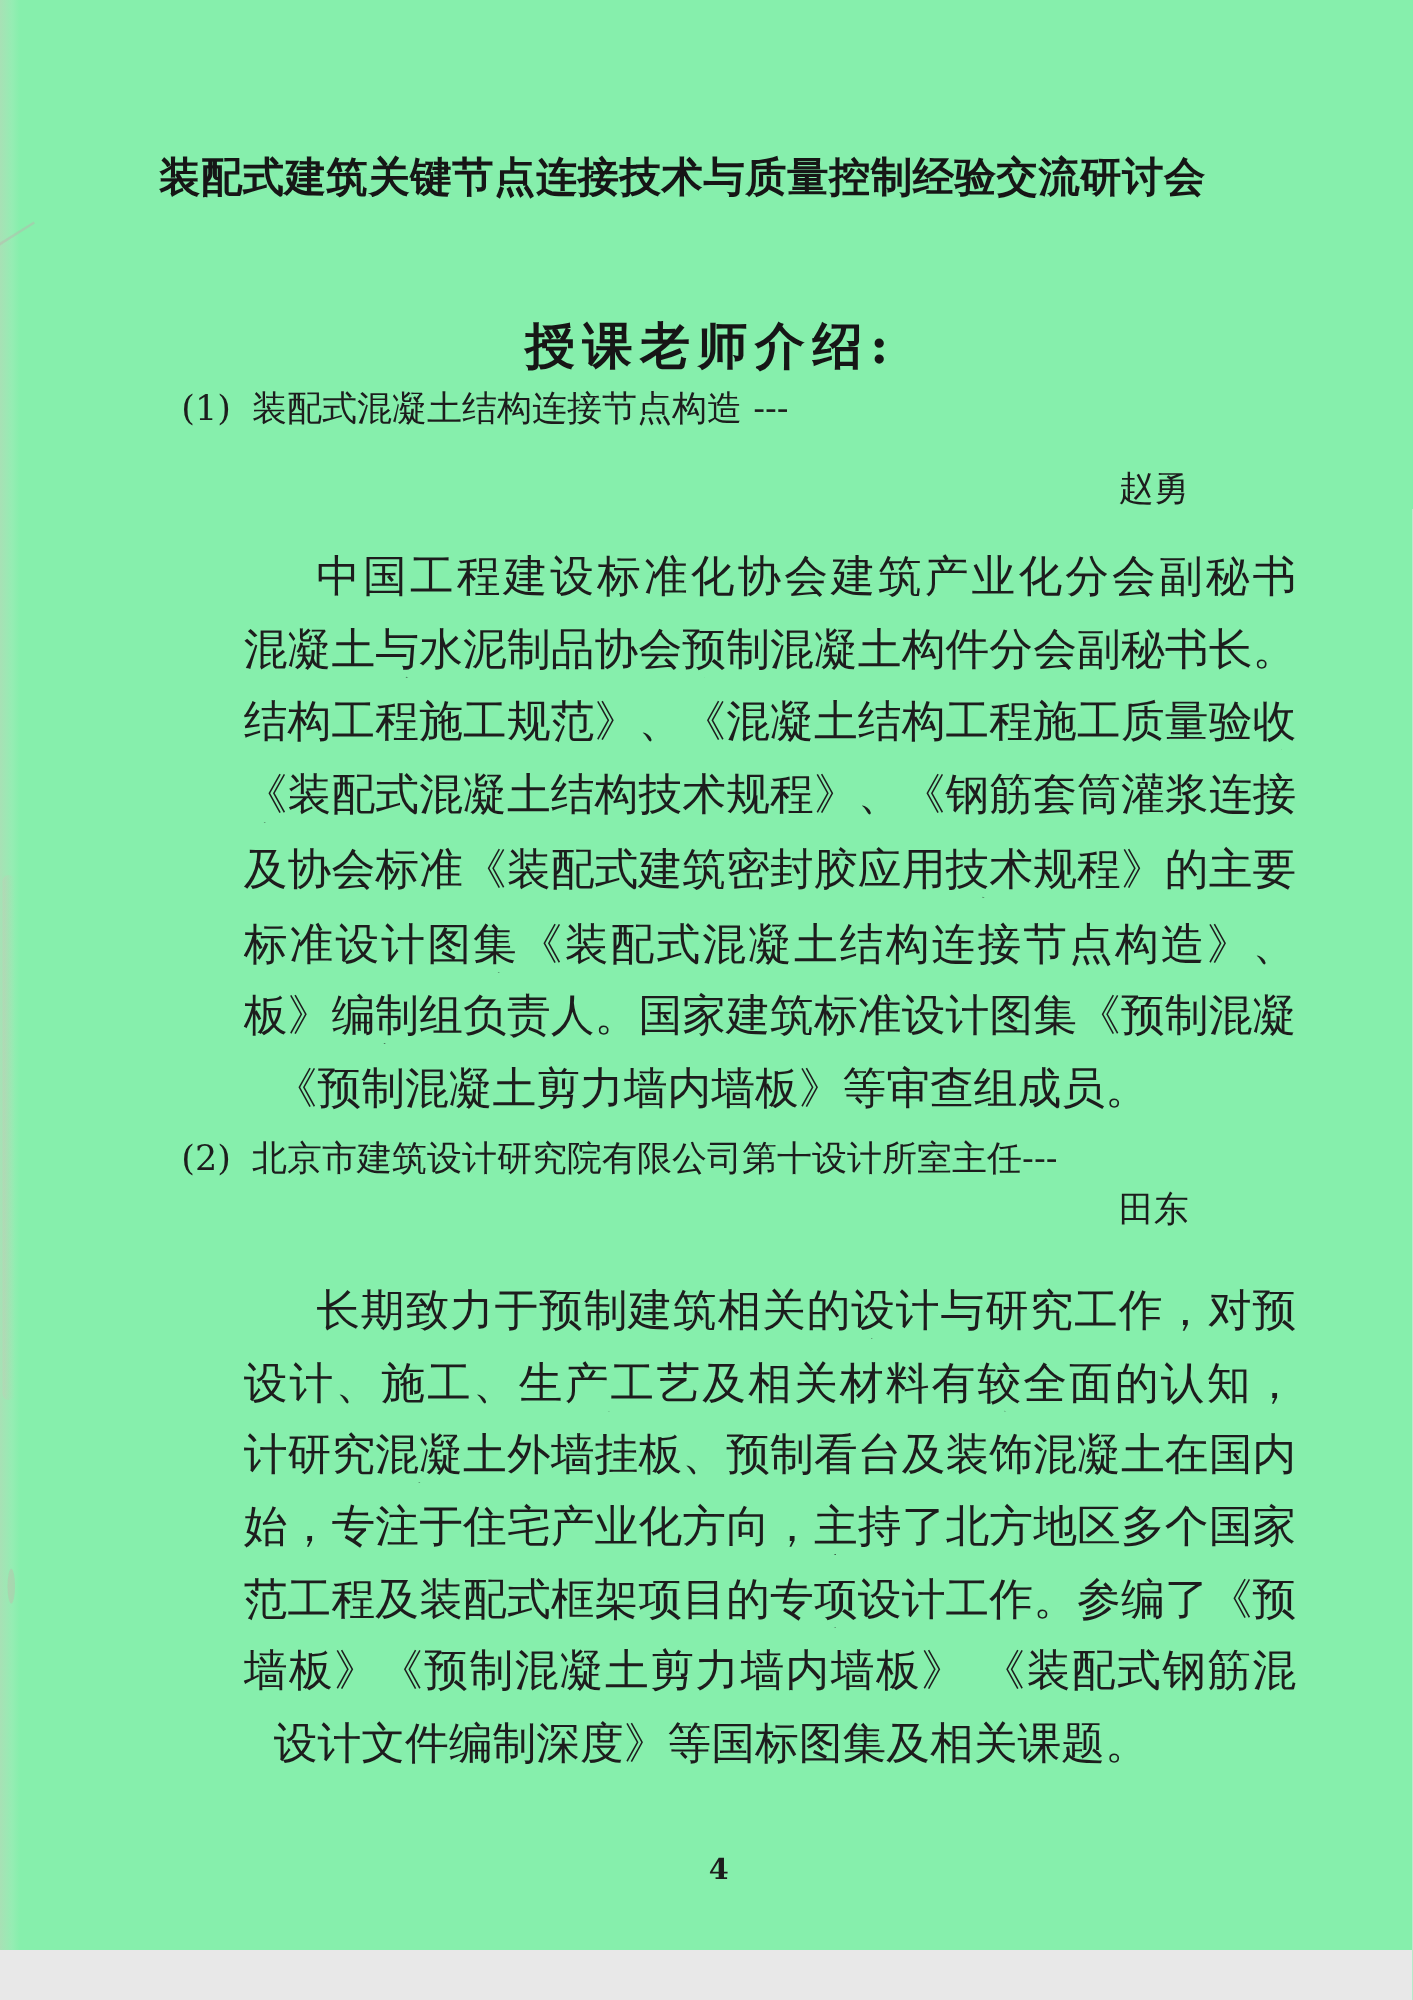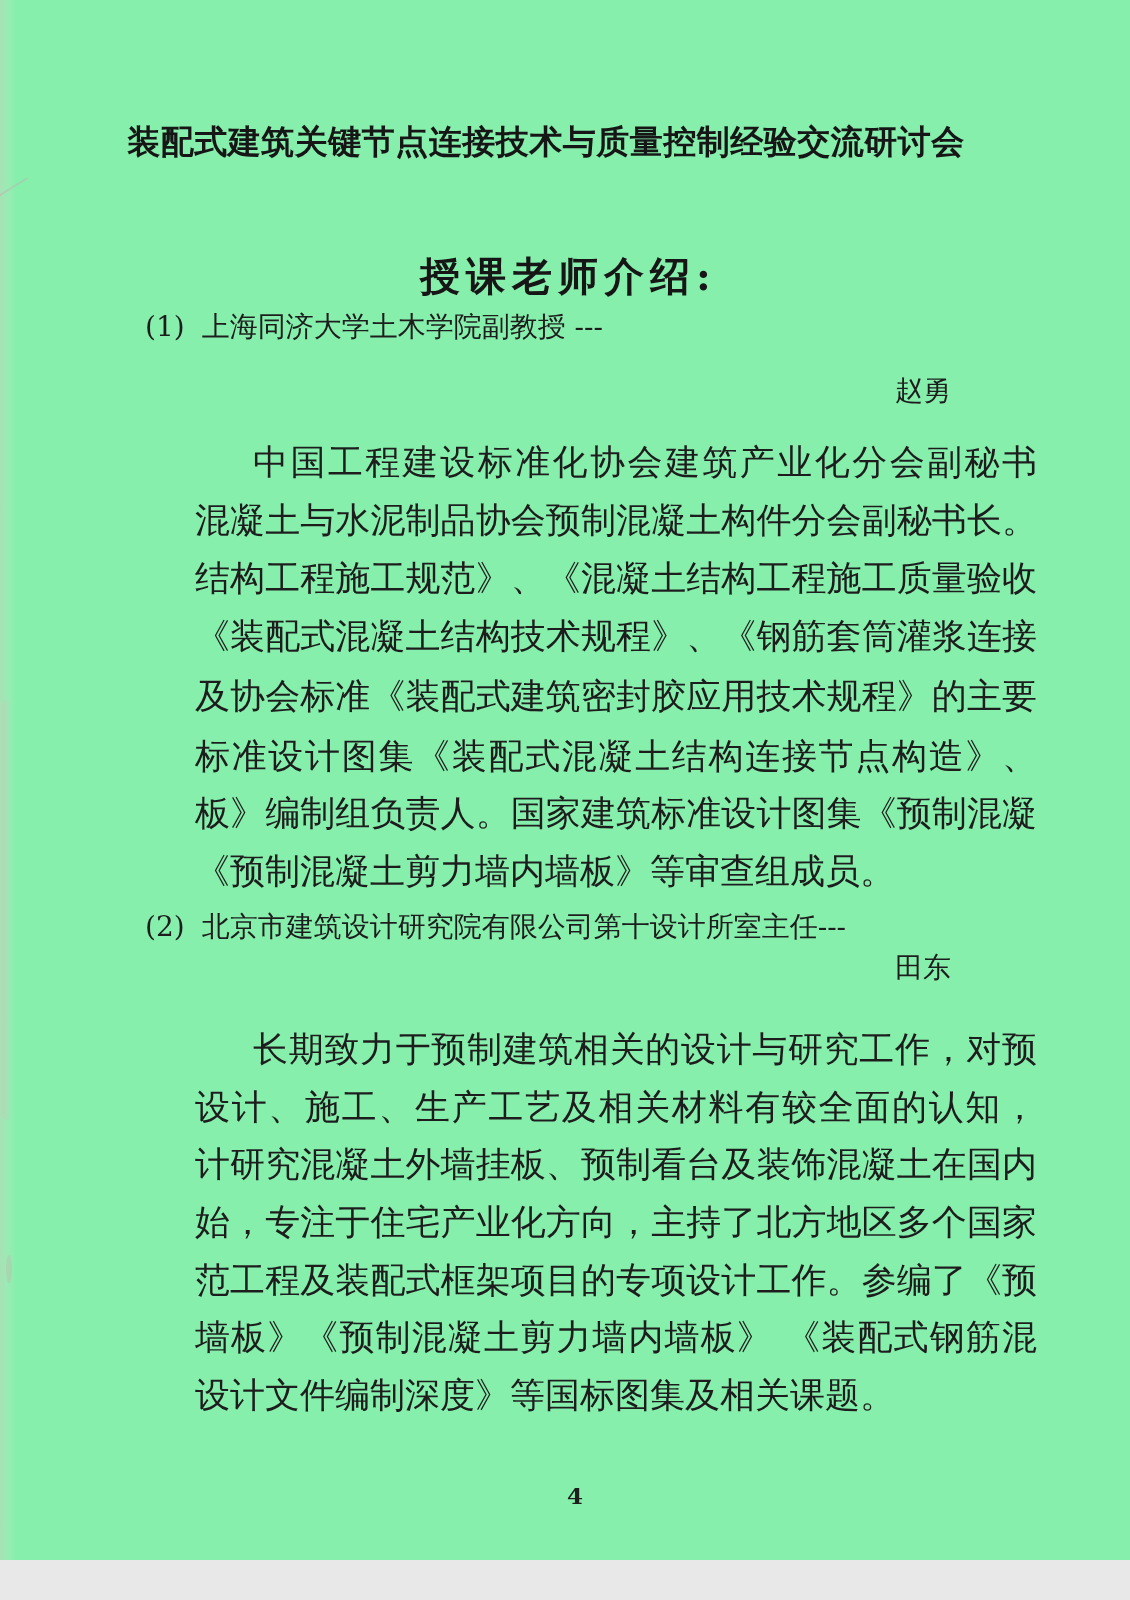--- a/index.html
+++ b/index.html
@@ -60,20 +60,21 @@
     overflow: hidden;
     height: 42px;
   }
   .bio-line.first {
     left: 253px;
     width: 784px;
   }
   .bio-line.end {
     text-align: right;
     text-align-last: left;
+    margin-left: 24px;
   }
   .page-number {
     top: 1482px; left: 20px; width: 1110px;
     text-align: center;
     font-size: 23px;
     font-weight: bold;
   }
   
   .edge-band {
     position: absolute;
@@ -116,21 +117,21 @@
   <div class="smudge-a"></div>
   <div class="smudge-b"></div>
   <div class="corner-streak"></div>
 
   <div class="abs doc-title">装配式建筑关键节点连接技术与质量控制经验交流研讨会</div>
 
   <div class="abs doc-subtitle">授课老师介绍:</div>
 
   <div class="abs item-row item-row-1">
     <span>(1)</span>
-    <span>上海同济大学土木学院副教授 ---</span>
+    <span>装配式混凝土结构连接节点构造 ---</span>
   </div>
 
   <div class="abs lect-name name-1">赵勇</div>
 
   <div>
     <div class="abs bio-line first" style="top:442px">中国工程建设标准化协会建筑产业化分会副秘书长、中国</div>
     <div class="abs bio-line" style="top:500px">混凝土与水泥制品协会预制混凝土构件分会副秘书长。国家标准《混凝土</div>
     <div class="abs bio-line" style="top:558px">结构工程施工规范》、《混凝土结构工程施工质量验收规范》，行业标准</div>
     <div class="abs bio-line" style="top:616px">《装配式混凝土结构技术规程》、《钢筋套筒灌浆连接应用技术规程》以</div>
     <div class="abs bio-line" style="top:676px">及协会标准《装配式建筑密封胶应用技术规程》的主要起草人。国家建筑</div>

